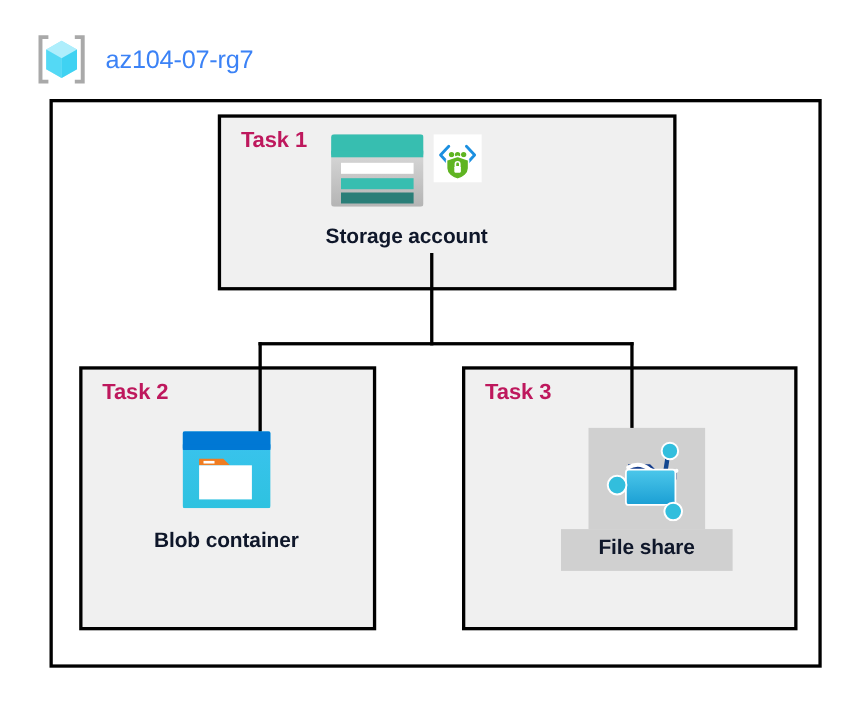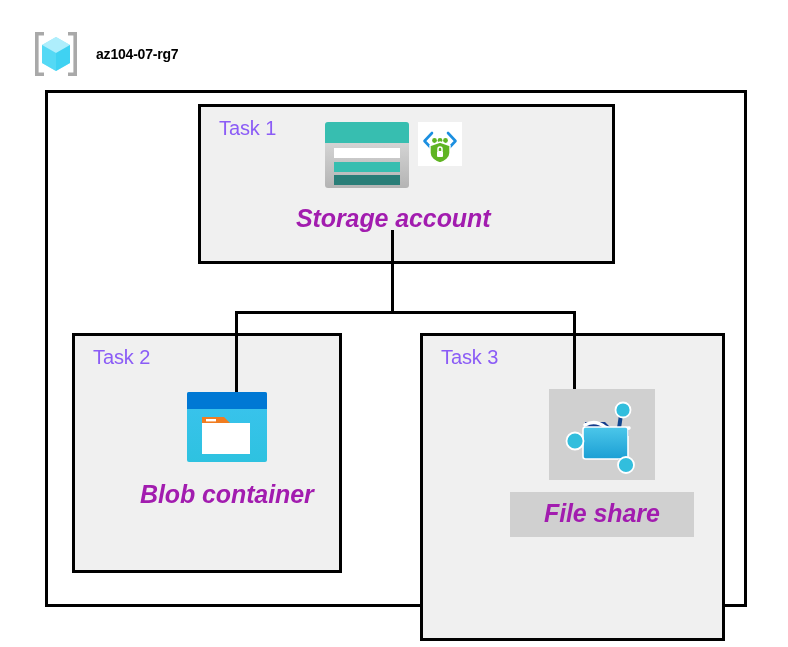--- a/index.html
+++ b/index.html
@@ -24,23 +24,23 @@
     display: flex;
     align-items: center;
     gap: 14px;
   }
   .rg-icon {
     width: 52px;
     height: 52px;
     display: block;
   }
   .rg-title {
-    font-size: 14px;
-    font-weight: bold;
-    color: #000000;
+    font-size: 23px;
+    font-weight: normal;
+    color: #3b82f6;
     letter-spacing: -0.2px;
     white-space: nowrap;
   }
 
   
   .rg-box {
     position: absolute;
     left: 45px;
     top: 90px;
     width: 702px;
@@ -52,60 +52,59 @@
 
   
   .task-box {
     position: absolute;
     background: #f0f0f0;
     border: 3px solid #000000;
     box-sizing: border-box;
   }
   .task-box.task1 { left: 198px; top: 104px; width: 417px; height: 160px; }
   .task-box.task2 { left: 72px;  top: 333px; width: 270px; height: 240px; }
-  .task-box.task3 { left: 420px; top: 333px; width: 305px; height: 308px; }
+  .task-box.task3 { left: 420px; top: 333px; width: 305px; height: 240px; }
 
   .task-label {
     position: absolute;
     left: 18px;
     top: 10px;
     font-size: 20px;
-    font-weight: normal;
-    color: #8b5cf6;
+    font-weight: bold;
+    color: #be185d;
     letter-spacing: -0.1px;
   }
 
   
   .node {
     position: absolute;
     display: flex;
     flex-direction: column;
     align-items: center;
   }
   .node-caption {
-    font-size: 25px;
+    font-size: 19px;
     font-weight: bold;
-    color: #a21caf;
+    color: #0f172a;
     white-space: nowrap;
     letter-spacing: -0.1px;
-    font-style: italic;
   }
   .node-caption.highlighted {
     background: #d0d0d0;
     padding: 7px 34px 9px 34px;
   }
   .icon-wrap { display: block; }
   .icon-wrap.highlighted { background: #d0d0d0; padding: 6px 14px 2px 14px; }
 
   
   .node-storage   { left: 296px; top: 122px; }
   .node-storage .node-caption { margin-top: 12px; }
   .node-blob      { left: 140px; top: 392px; }
   .node-blob .node-caption { margin-top: 14px; }
-  .node-fileshare { left: 510px; top: 389px; gap: 12px; }
+  .node-fileshare { left: 510px; top: 389px; }
 
   .storage-row { display: flex; align-items: flex-start; gap: 9px; }
 
   
   .line {
     position: absolute;
     background: #000000;
   }
   .v-line { width: 3px; }
   .h-line { height: 3px; }

